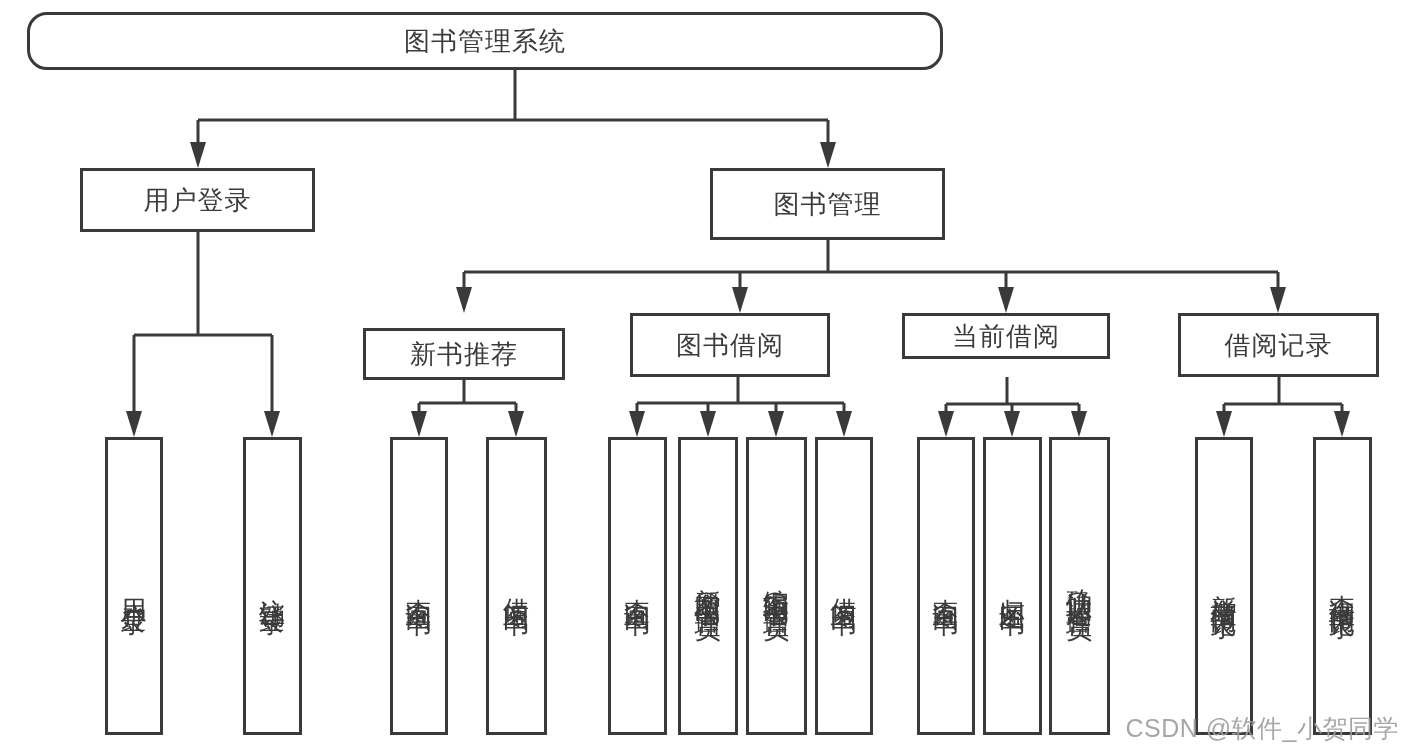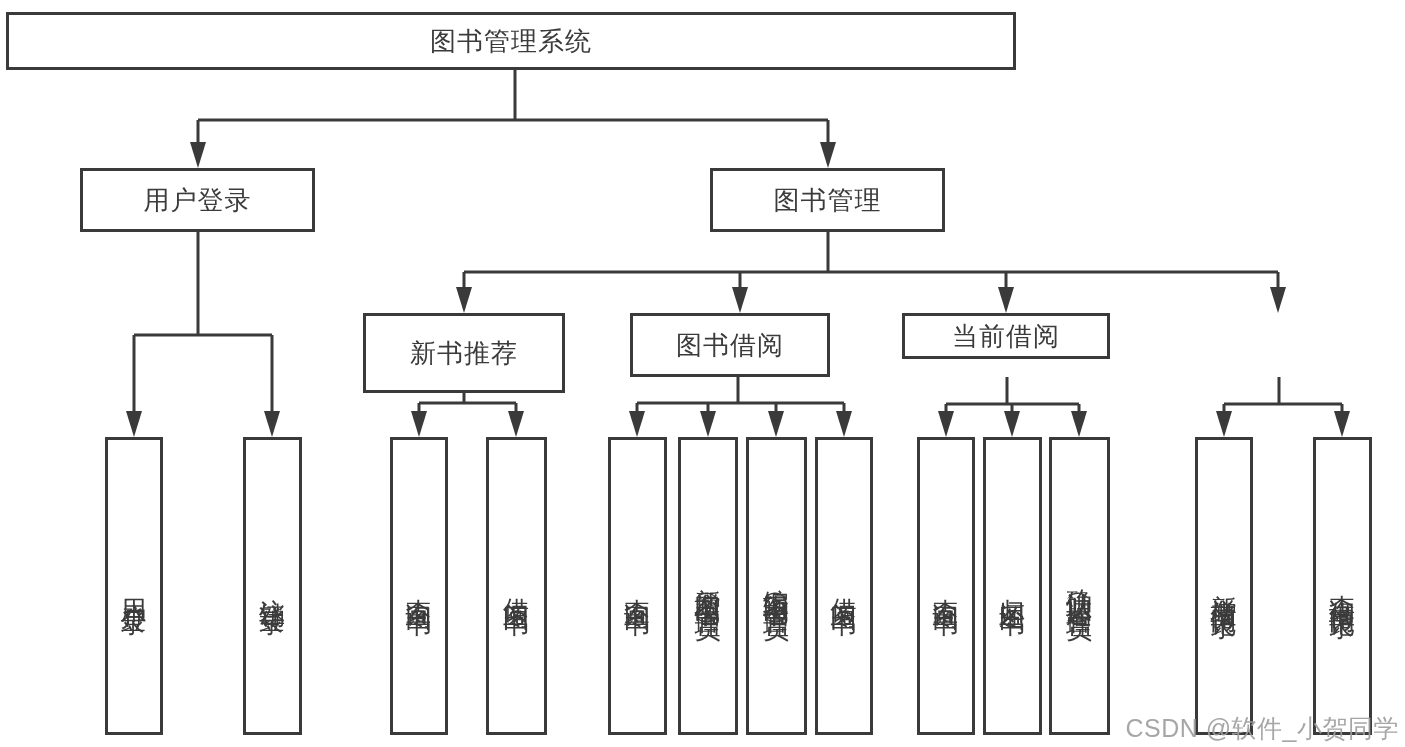--- a/index.html
+++ b/index.html
@@ -86,39 +86,42 @@
       <path class="arrow" d="M768 411 L784 411 L776 437 Z"></path>
       <path class="arrow" d="M836 411 L852 411 L844 437 Z"></path>
       <path class="arrow" d="M938 411 L954 411 L946 437 Z"></path>
       <path class="arrow" d="M1004 411 L1020 411 L1012 437 Z"></path>
       <path class="arrow" d="M1071 411 L1087 411 L1079 437 Z"></path>
       <path class="arrow" d="M1216 411 L1232 411 L1224 437 Z"></path>
       <path class="arrow" d="M1334 411 L1350 411 L1342 437 Z"></path>
     </g>
   </svg>
 
-  <div class="box" style="left:6px; top:12px; width:1010px; height:58px;">
+  <div class="box" style="left:27px; top:12px; width:916px; height:58px;border-radius:20px;">
     <span>图书管理系统</span>
   </div>
 
   <div class="box" style="left:80px; top:168px; width:235px; height:64px;">
     <span>用户登录</span>
   </div>
-  <div class="box" style="left:710px; top:168px; width:235px; height:64px;">
+  <div class="box" style="left:710px; top:168px; width:235px; height:72px;">
     <span>图书管理</span>
   </div>
 
-  <div class="box" style="left:363px; top:313px; width:202px; height:80px;">
+  <div class="box" style="left:363px; top:328px; width:202px; height:52px;">
     <span>新书推荐</span>
   </div>
   <div class="box" style="left:630px; top:313px; width:200px; height:64px;">
     <span>图书借阅</span>
   </div>
   <div class="box" style="left:902px; top:313px; width:208px; height:46px;">
     <span>当前借阅</span>
+  </div>
+  <div class="box" style="left:1178px; top:313px; width:201px; height:64px;">
+    <span>借阅记录</span>
   </div>
 
   <div class="box" style="left:105px; top:437px; width:58px; height:298px;">
     <span class="vlabel">用户登录</span>
   </div>
   <div class="box" style="left:243px; top:437px; width:59px; height:298px;">
     <span class="vlabel">注销登录</span>
   </div>
 
   <div class="box" style="left:390px; top:437px; width:58px; height:298px;">

